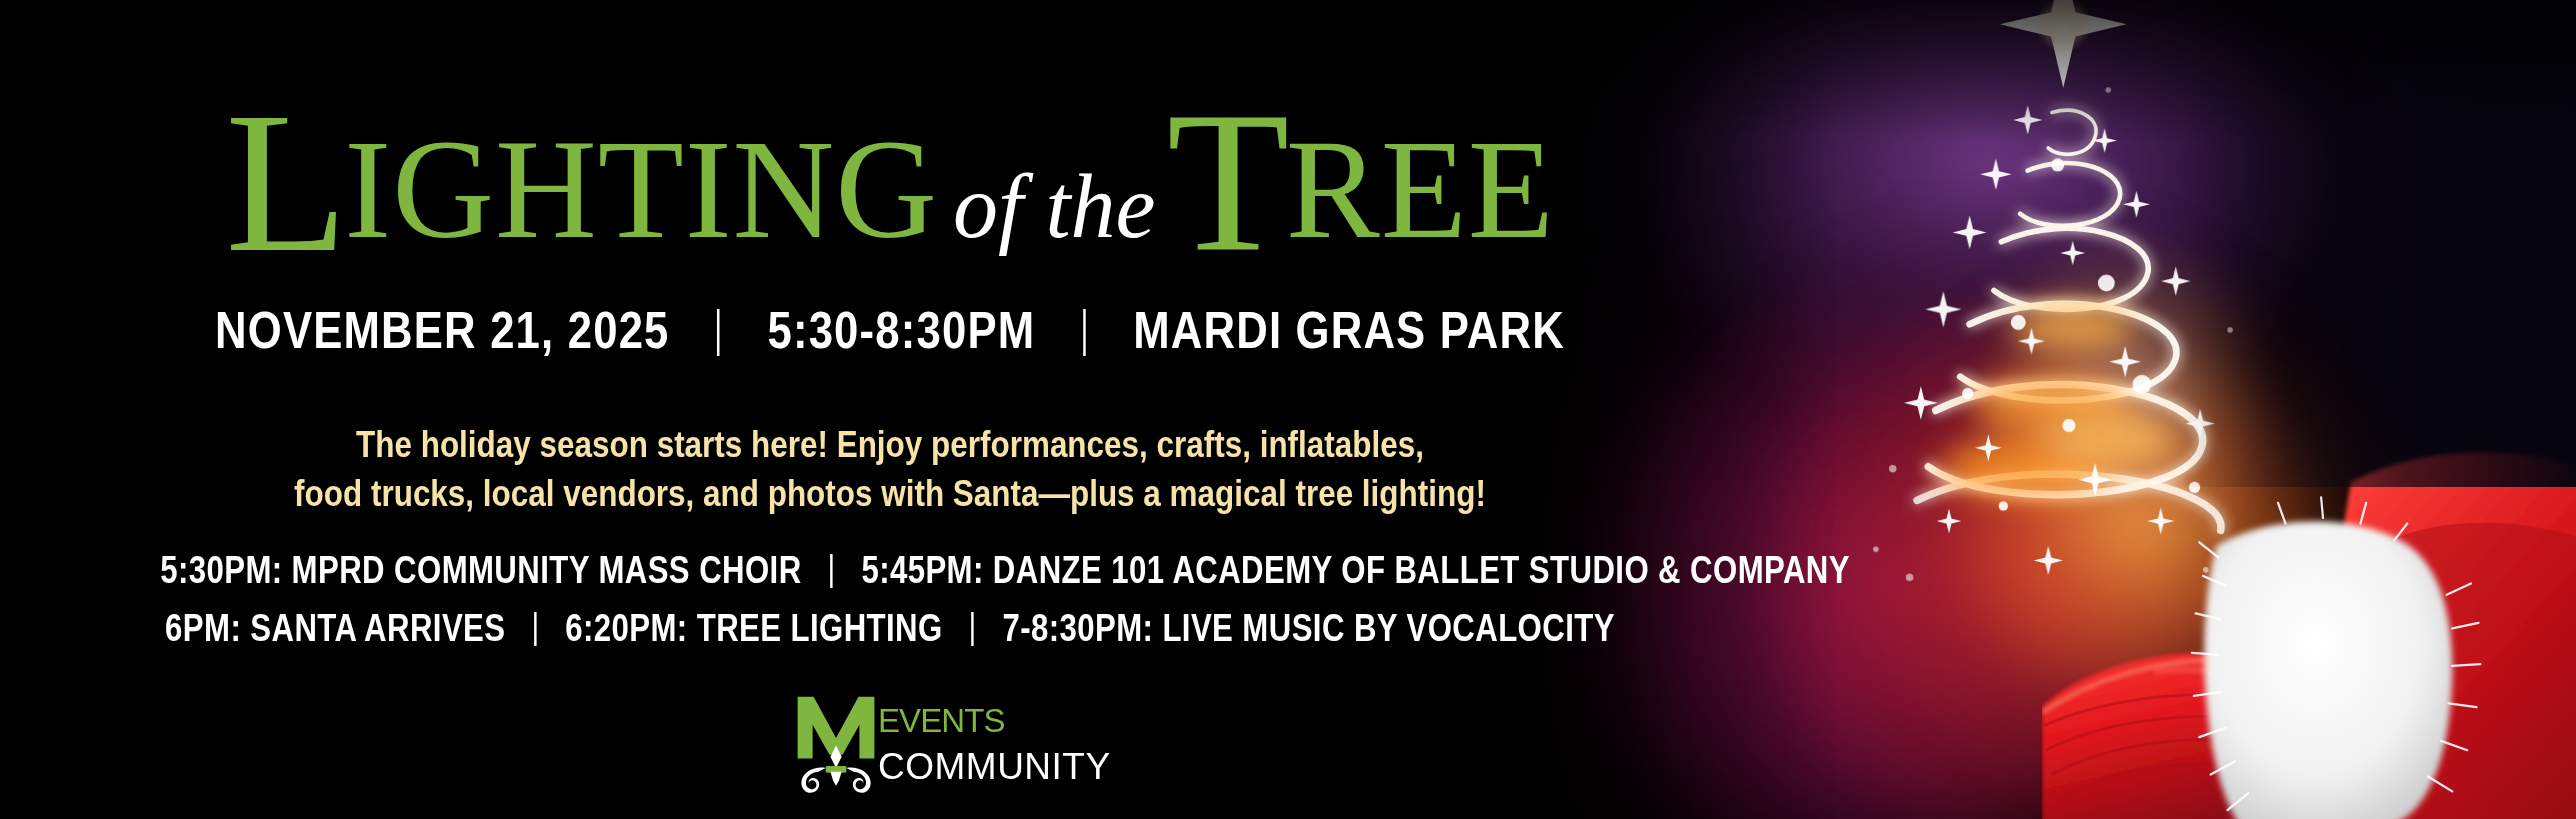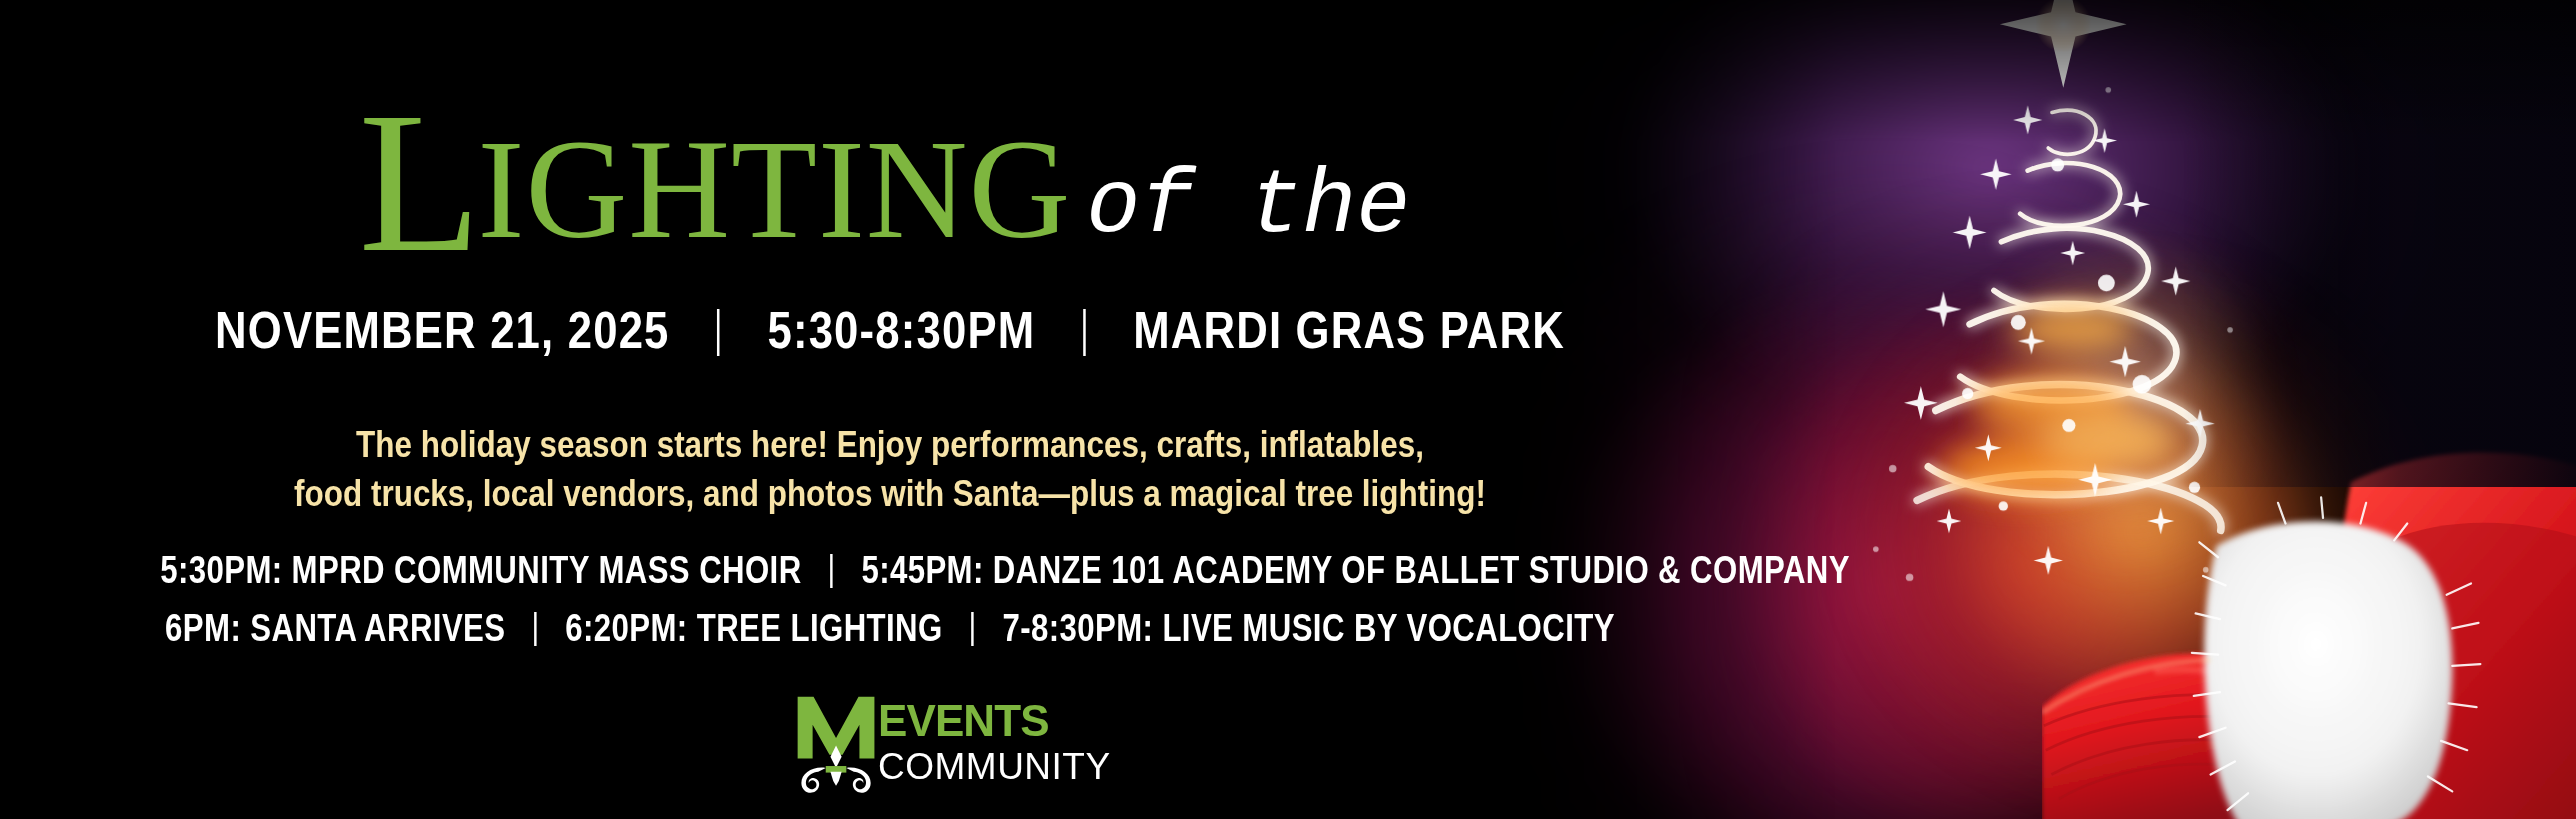--- a/index.html
+++ b/index.html
@@ -162,21 +162,21 @@
   }
   .title-rest {
     font-size: 141px;
     letter-spacing: 0.9px;
   }
   .title-lighting {
     margin-left: 0;
     display: inline-block;
   }
   .title-ofthe {
-    font-family: Liberation Mono, monospace;
+    font-family: Liberation Serif, serif;
     font-style: italic;
     color: #ffffff;
     font-size: 90px;
     line-height: 1;
     position: relative;
     top: 73px;
     margin: 0 11.2px 0 15px;
     white-space: nowrap;
   }
   .title-tree {
@@ -262,22 +262,22 @@
     left: 0; top: 0;
     width: 89px; height: 103px;
   }
   .logo-text {
     position: absolute;
     left: 86px;
     top: 1.9px;
   }
   .logo-events {
     font-family: "Liberation Sans", sans-serif;
-    font-weight: bold;
-    font-size: 44px;
+    font-weight: normal;
+    font-size: 33px;
     line-height: 52px;
     color: #7EB63F;
     letter-spacing: -0.9px;
   }
   .logo-department {
     font-family: "Liberation Sans", sans-serif;
     font-weight: normal;
     font-size: 37px;
     line-height: 39px;
     color: #ffffff;
@@ -461,20 +461,23 @@
       <text text-anchor="middle">
         <textPath href="#kickerArc" startOffset="50%">CITY OF MOBILE'S</textPath>
       </text>
     </svg>
 
     <div class="title-row">
       <span class="title-word title-lighting">
         <span class="cap">L</span><span class="title-rest">IGHTING</span>
       </span>
       <span class="title-ofthe">of the</span>
+      <span class="title-word title-tree">
+        <span class="cap">T</span><span class="title-rest">REE</span>
+      </span>
     </div>
 
     <div class="detail-line">
       <span>NOVEMBER 21, 2025</span>
       <span class="sep"></span>
       <span>5:30-8:30PM</span>
       <span class="sep"></span>
       <span>MARDI GRAS PARK</span>
     </div>
 

